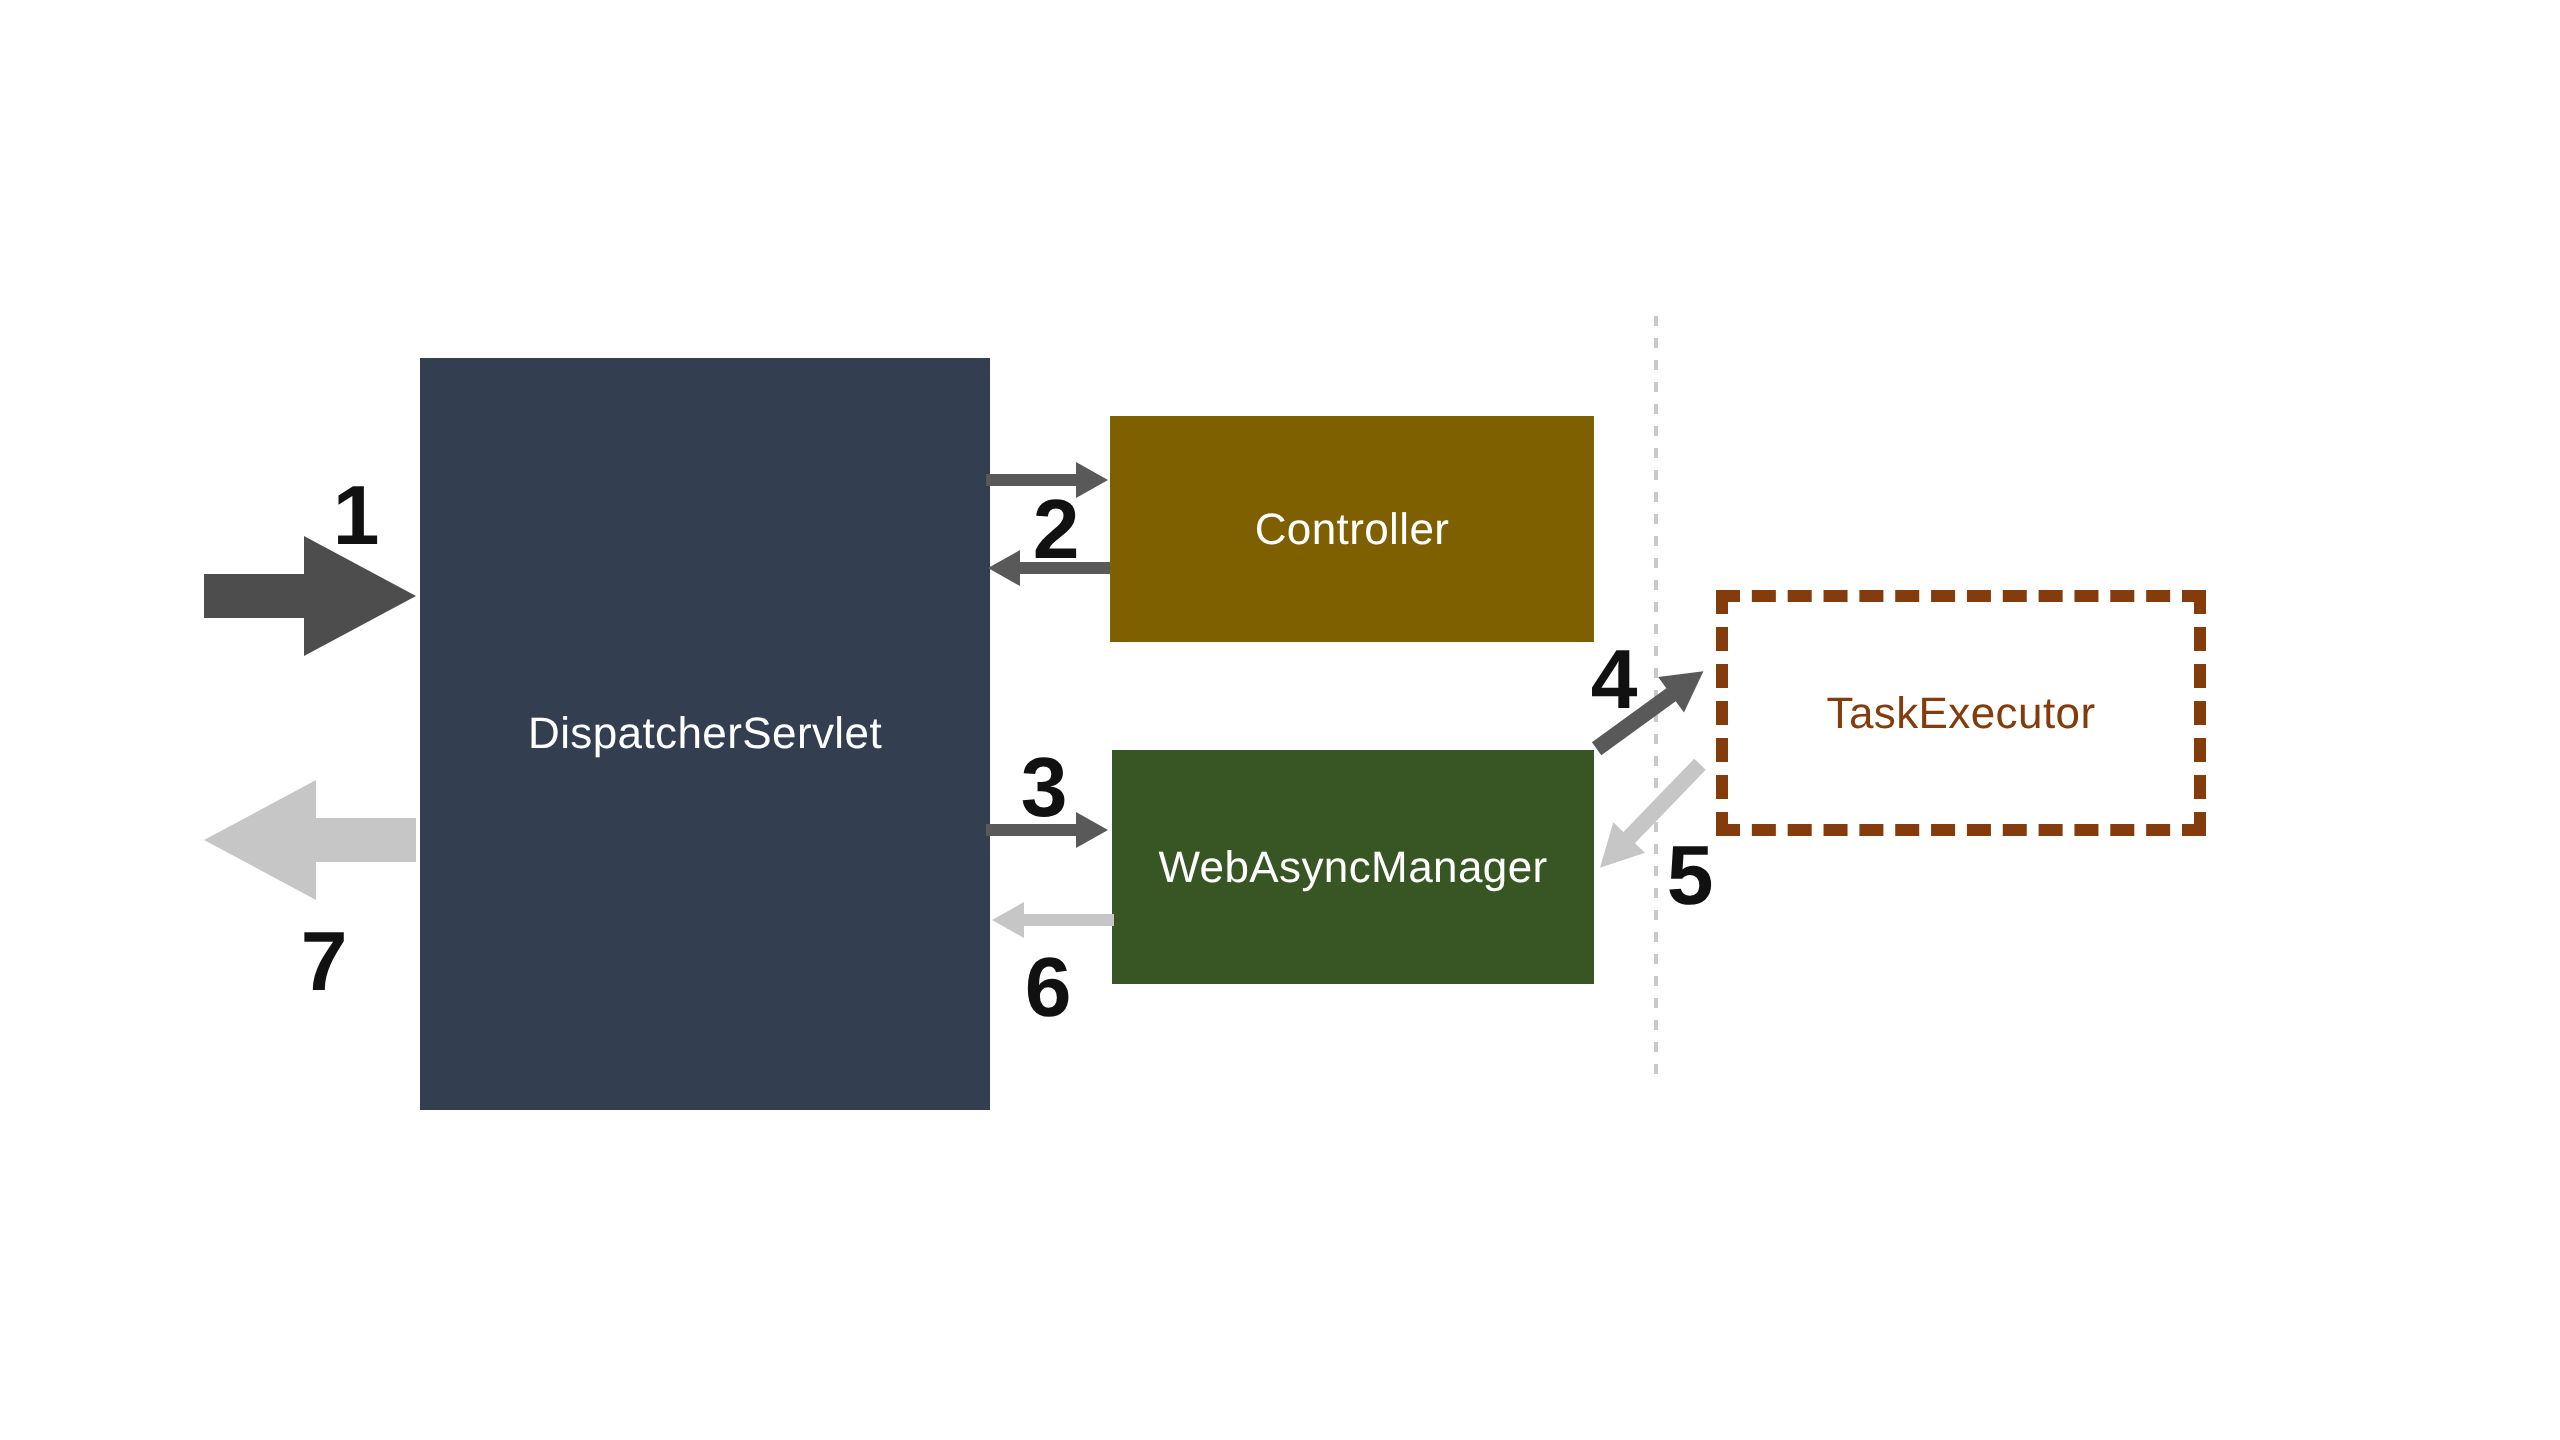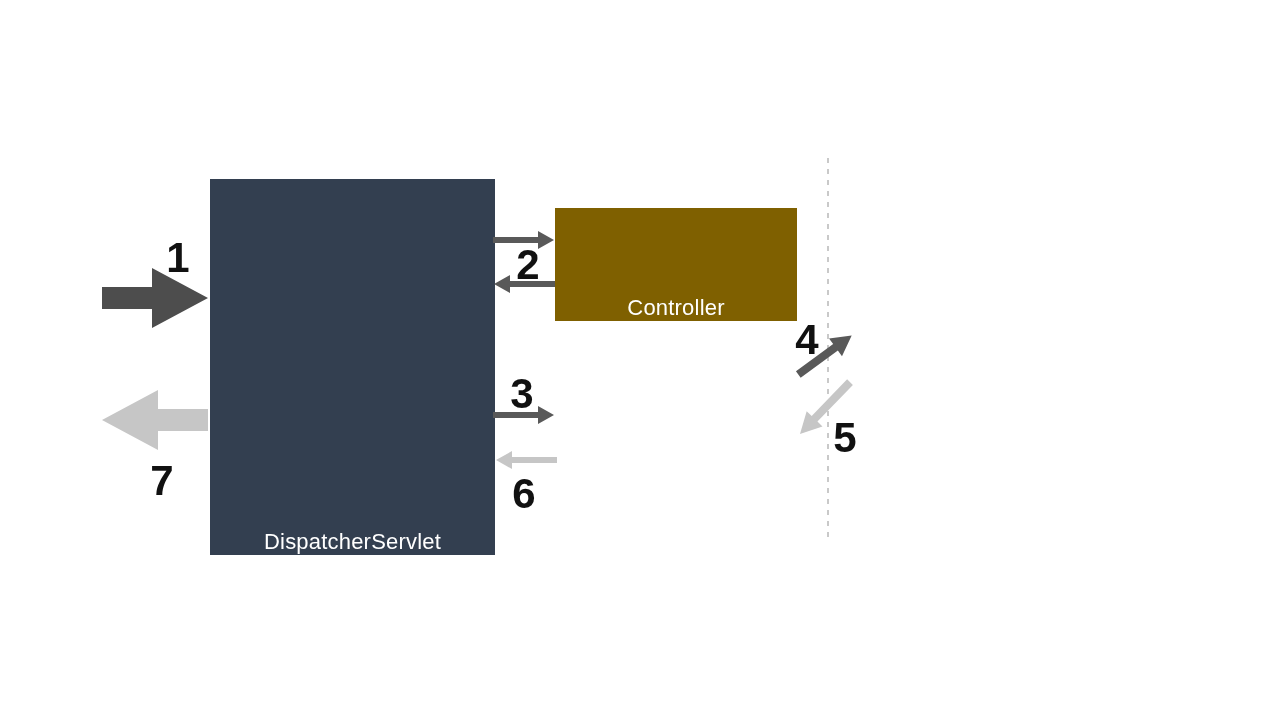--- a/index.html
+++ b/index.html
@@ -11,21 +11,21 @@
   .canvas {
     position: relative;
     width: 1280px;
     height: 720px;
     background: var(--canvas_bg, #ffffff);
     overflow: hidden;
   }
   .node {
     position: absolute;
     display: flex;
-    align-items: flex-end;
+    align-items: center;
     justify-content: center;
     box-sizing: border-box;
   }
   .node .node-label {
     color: var(--node_text, #ffffff);
     font-size: 22px;
     font-weight: 400;
     letter-spacing: 0.2px;
     white-space: nowrap;
   }
@@ -86,21 +86,27 @@
   <div class="boundary-line"></div>
 
   <div class="node node-dispatcher">
     <span class="node-label">DispatcherServlet</span>
   </div>
 
   <div class="node node-controller">
     <span class="node-label">Controller</span>
   </div>
 
+  <div class="node node-web-async">
+    <span class="node-label">WebAsyncManager</span>
+  </div>
 
+  <div class="node node-task-executor">
+    <span class="node-label">TaskExecutor</span>
+  </div>
 
   <svg class="arrow" style="left:100px; top:266px;" width="110" height="64">
     <polygon points="2,21 52,21 52,2 108,32 52,62 52,43 2,43" fill="#4D4D4D"></polygon>
   </svg>
 
   <svg class="arrow" style="left:492px; top:228px;" width="64" height="24">
     <polygon points="1,9 46,9 46,3 62,12 46,21 46,15 1,15" fill="#595959"></polygon>
   </svg>
 
   <svg class="arrow" style="left:492px; top:272px;" width="64" height="24">

